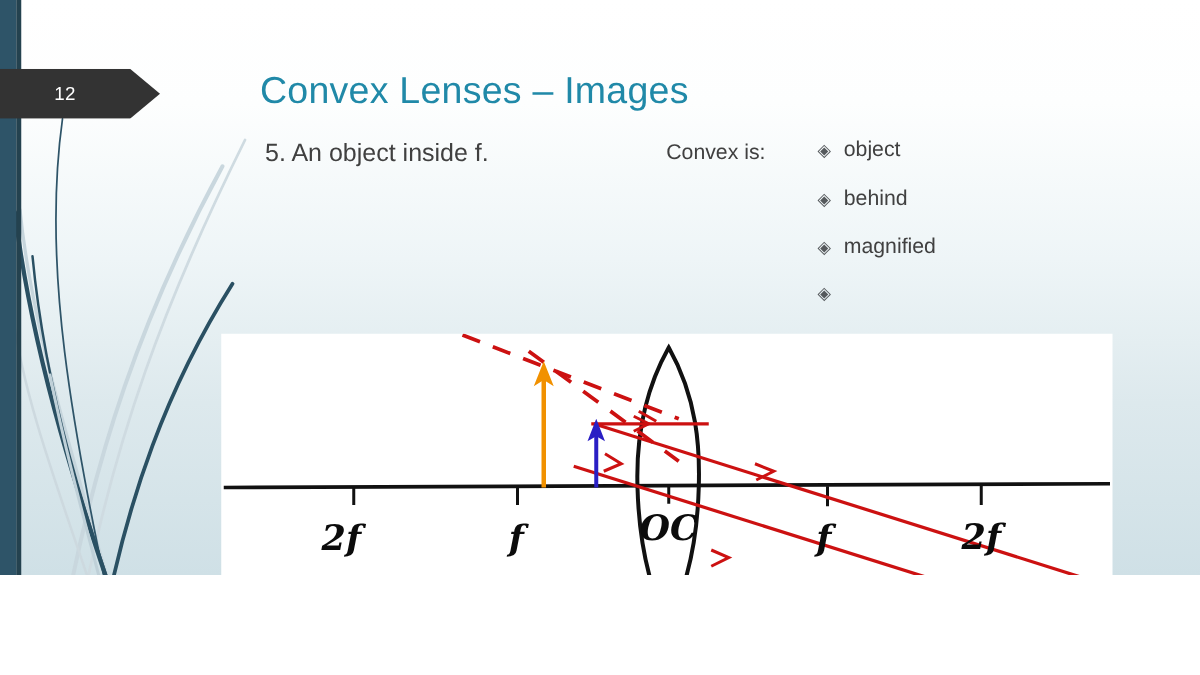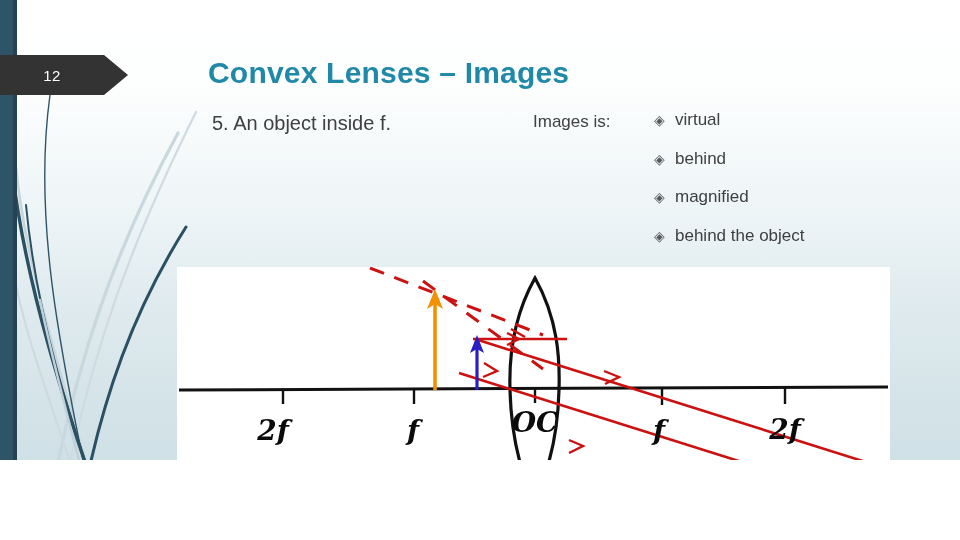--- a/index.html
+++ b/index.html
@@ -54,21 +54,21 @@
     font-size: 15px;
     letter-spacing: .3px;
   }
 
   
   #title {
     position: absolute;
     left: 208px; top: 56px;
     color: #2089a8;
     font-size: 30px;
-    font-weight: 700;
+    font-weight: 400;
     letter-spacing: .2px;
     white-space: nowrap;
   }
 
   
   #stem {
     position: absolute;
     left: 212px; top: 112px;
     color: #404040;
     font-size: 20px;
@@ -141,38 +141,37 @@
   <div class="edge-bar-2"></div>
 
   <div id="page-banner">
     <div class="shape"></div>
     <div class="num">12</div>
   </div>
 
   <div id="title">Convex Lenses – Images</div>
 
   <div id="stem">5.  An object inside f.</div>
-  <div id="image-is">Images is:</div>
+  <div id="image-is">Convex is:</div>
 
   <div id="bullets">
     <div class="bullet">
       <span class="glyph">◈</span>
-      <span>virtual</span>
+      <span>object</span>
     </div>
     <div class="bullet">
       <span class="glyph">◈</span>
       <span>behind</span>
     </div>
     <div class="bullet">
       <span class="glyph">◈</span>
       <span>magnified</span>
     </div>
     <div class="bullet">
       <span class="glyph">◈</span>
-      <span>behind the object</span>
     </div>
   </div>
 
   <div id="panel">
     <svg width="713" height="241" viewBox="0 0 713 241">
 
       <path d="M2 123 L711 120" stroke="#111111" stroke-width="3" fill="none"></path>
 
       <path d="M106 123 L106 137" stroke="#111111" stroke-width="2.4" fill="none"></path>
       <path d="M237 122 L237 137" stroke="#111111" stroke-width="2.4" fill="none"></path>

